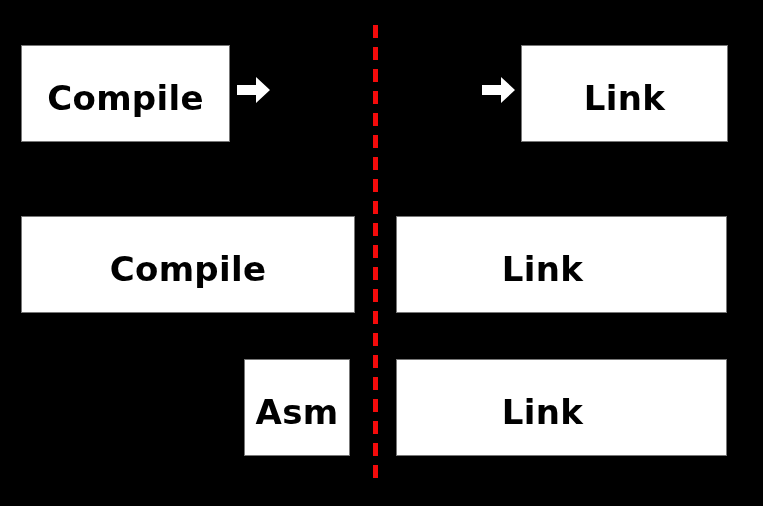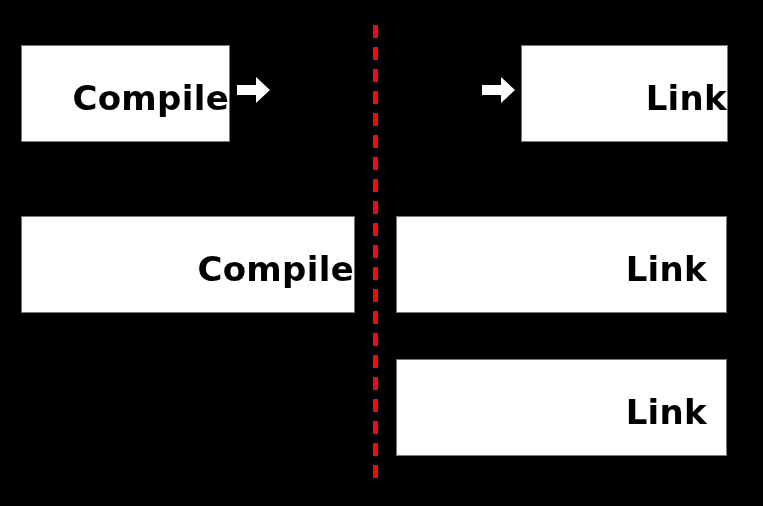--- a/index.html
+++ b/index.html
@@ -15,21 +15,21 @@
     overflow: hidden;
     font-family: "DejaVu Sans", "Liberation Sans", sans-serif;
   }
   .box {
     position: absolute;
     background: var(--box-fill, #ffffff);
     border: 1px solid var(--box-border, #777777);
     box-sizing: border-box;
     display: flex;
     align-items: center;
-    justify-content: flex-end;
+    justify-content: center;
   }
   .label {
     position: relative;
     top: 4px;
     font-size: 34px;
     font-weight: bold;
     color: var(--label-text, #000000);
     letter-spacing: 0.3px;
     white-space: nowrap;
   }
@@ -94,20 +94,23 @@
   </div>
 
   <div class="box box-compile-mid">
     <span class="label">Compile</span>
   </div>
 
   <div class="box box-link-mid">
     <span class="label shift-l">Link</span>
   </div>
 
+  <div class="box box-asm-bottom">
+    <span class="label">Asm</span>
+  </div>
 
   <div class="box box-link-bottom">
     <span class="label shift-l">Link</span>
   </div>
 
   <svg class="divider">
     <line x1="2.5" y1="0" x2="2.5" y2="455"></line>
   </svg>
 
 </div>

